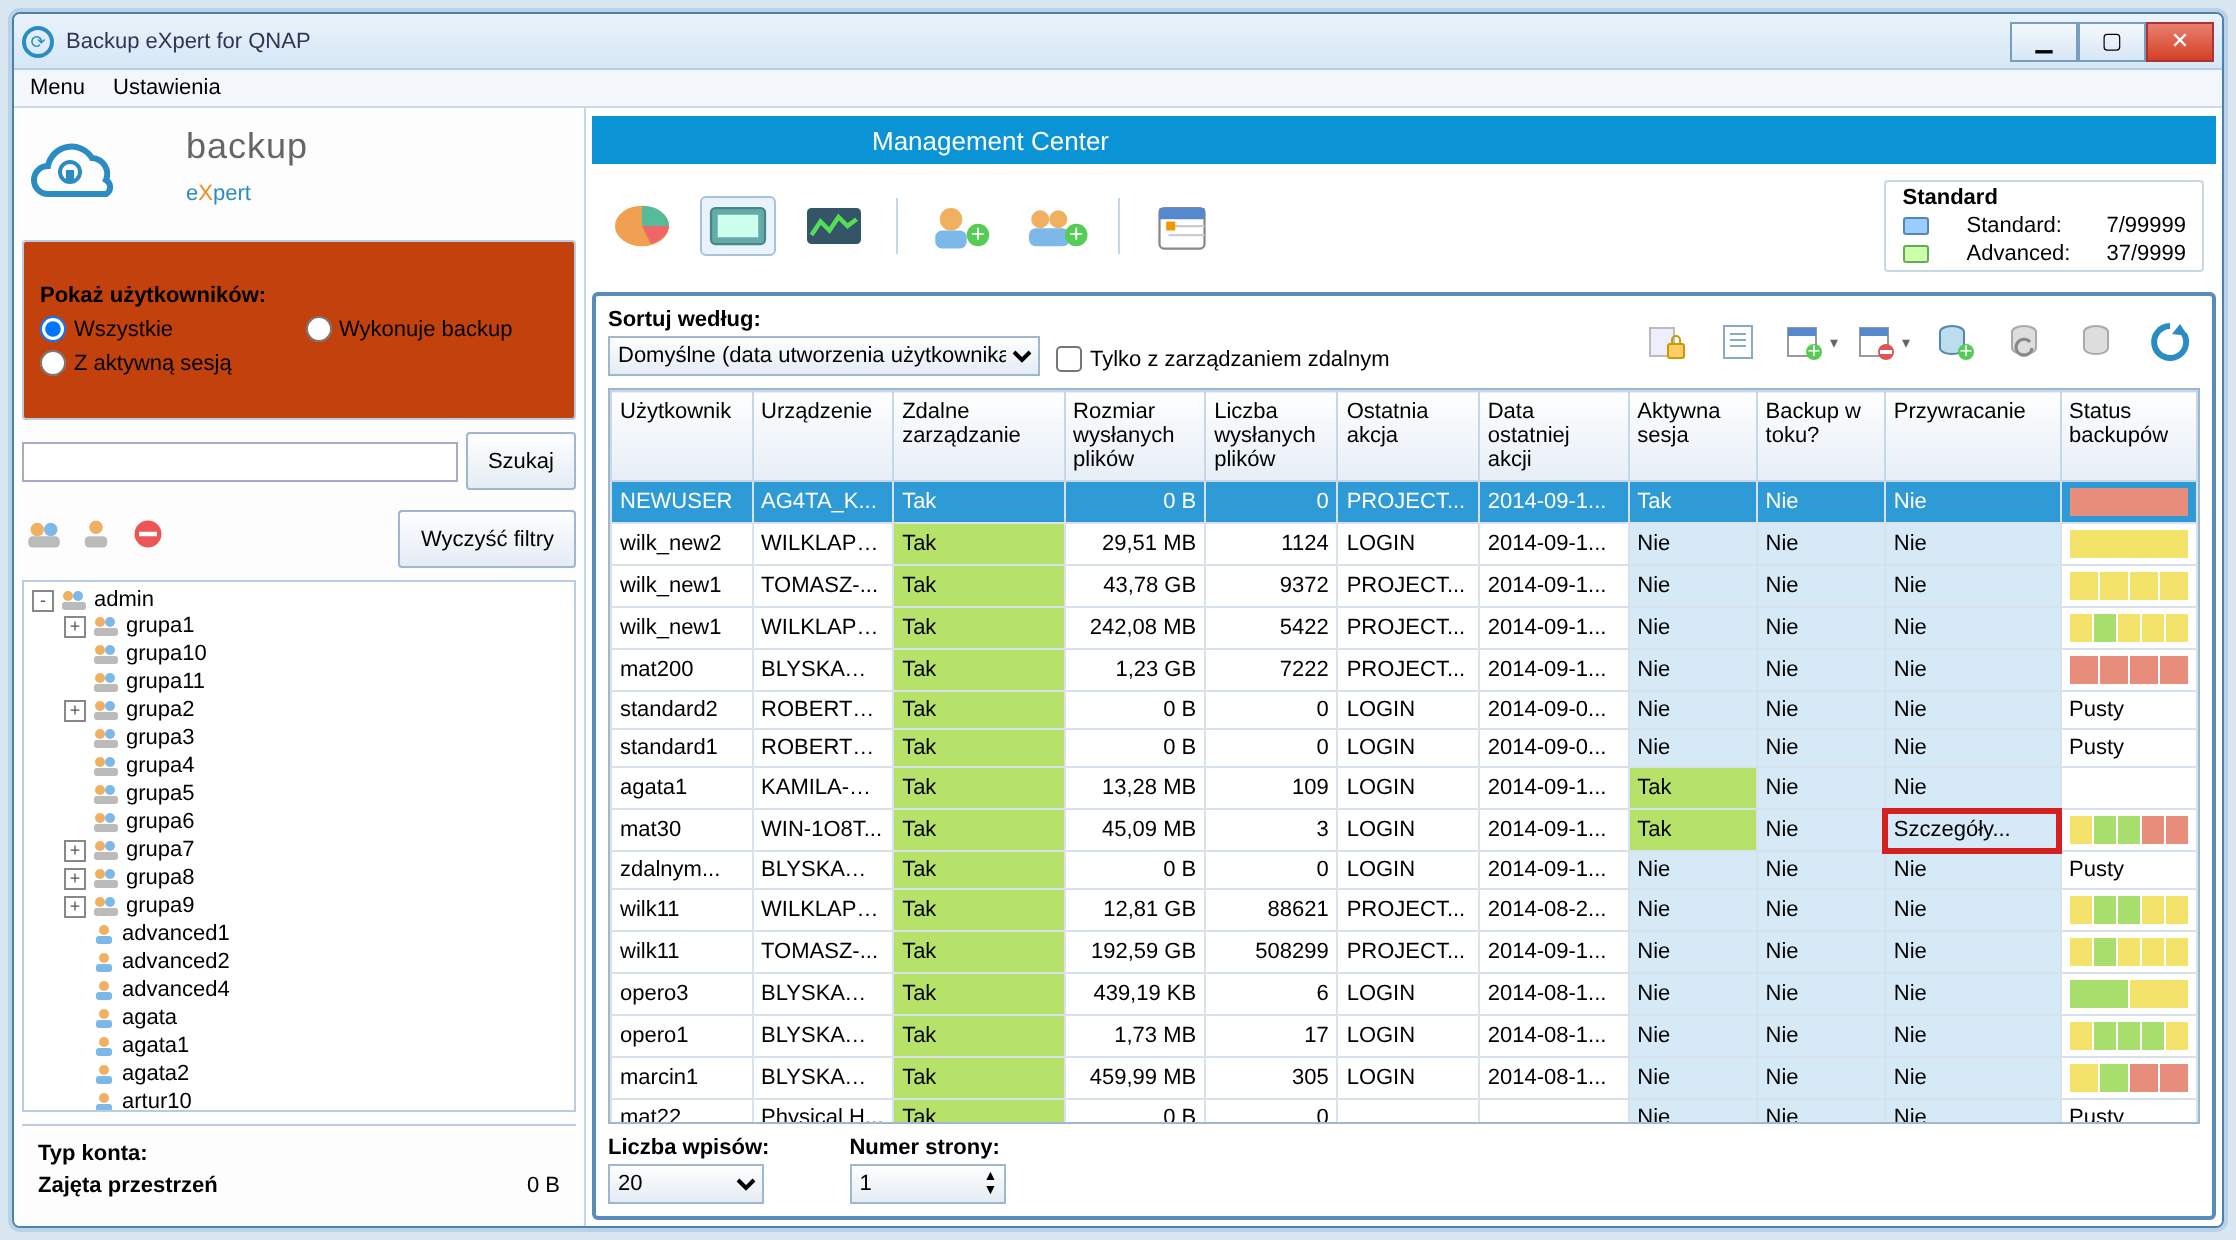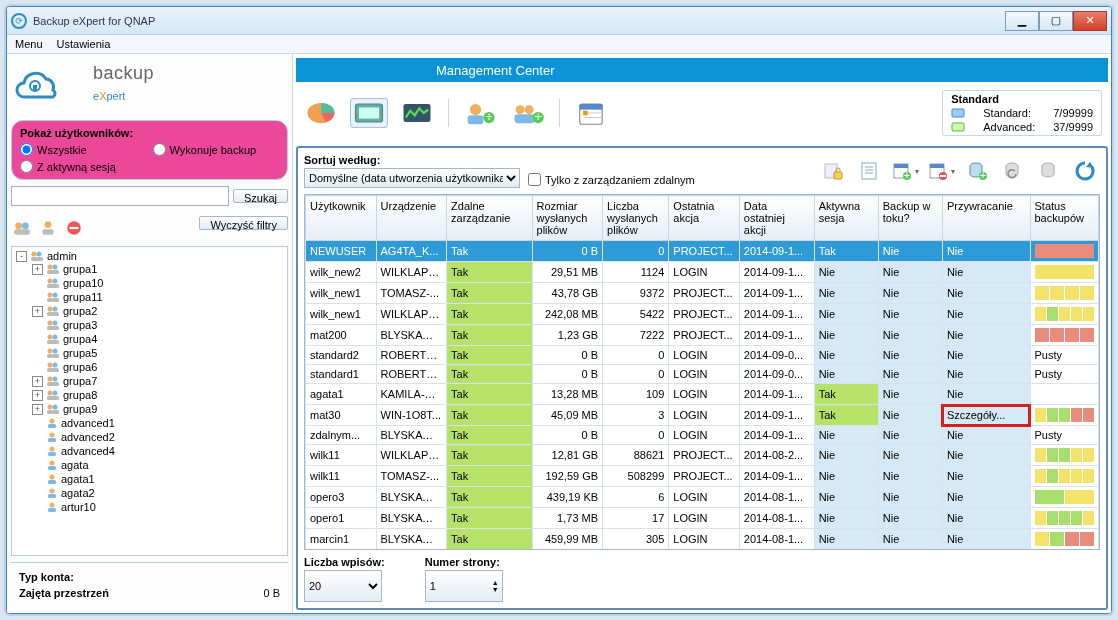--- a/index.html
+++ b/index.html
@@ -15,27 +15,27 @@
 .menubar span { cursor: pointer; }
 .mainrow { flex: 1; display: flex; background: #fff; overflow: hidden; }
 .leftcol { width: 286px; border-right: 1px solid #c5d7e8; display: flex; flex-direction: column; padding: 6px 4px; gap: 6px; background:#fdfdfe; }
 .logo { display: flex; align-items: center; gap: 6px; padding: 4px 4px 10px 4px; }
 .logo-cloud { width: 48px; height: 36px; position: relative; }
 .logo-cloud svg { width: 100%; height: 100%; }
 .logo-text { line-height: 1; margin-left: 24px; }
 .logo-text .l1 { font-size: 18px; color: #666; letter-spacing: 0.5px; }
 .logo-text .l2 { font-size: 22px; color: #2b8cc4; }
 .logo-text .l2 b { color: #f28c1b; font-weight: normal; }
-.panel { border: 1px solid #b9cde0; border-radius: 12px; padding: 6px 8px; background: #ec4899; }
+.panel { border: 1px solid #b9cde0; border-radius: 2px; padding: 21px 8px; background: #c2410c; }
 .panel h4 { font-size: 11px; font-weight: bold; margin-bottom: 4px; }
 .radiogrid { display: grid; grid-template-columns: 1fr 1fr; gap: 4px 6px; }
 .radiogrid label { display: flex; align-items: flex-end; gap: 4px; cursor: pointer; }
 .searchrow { display: flex; gap: 4px; align-items: center; }
 .searchrow input { flex: 1; border: 1px solid #aac; padding: 2px 4px; height: 20px; }
-.btn { background: linear-gradient(#fefefe,#e4ecf4); border: 1px solid #9fb7cf; padding: 2px 10px; height: 14px; cursor: pointer; border-radius: 2px; }
+.btn { background: linear-gradient(#fefefe,#e4ecf4); border: 1px solid #9fb7cf; padding: 2px 10px; height: 29px; cursor: pointer; border-radius: 2px; }
 .btn-row2 { display: flex; justify-content: flex-end; gap: 4px; margin-top: 4px; }
 .tree-tools { display: flex; gap: 4px; padding: 2px 0; }
 .tool-icon { width: 22px; height: 20px; display: flex; align-items: center; justify-content: center; border: 1px solid transparent; border-radius: 2px; cursor: pointer; }
 .tree { flex: 1; border: 1px solid #b9cde0; overflow-y: auto; background: #fff; padding: 2px; }
 .tree ul { list-style: none; padding-left: 16px; }
 .tree > ul { padding-left: 2px; }
 .tree li { padding: 1px 0; white-space: nowrap; }
 .tree .node { display: flex; align-items: center; gap: 3px; cursor: pointer; }
 .tree .exp { width: 11px; height: 11px; border: 1px solid #888; display: inline-flex; align-items: center; justify-content: center; font-size: 9px; line-height: 1; color: #555; background: #fff; }
 .tree .exp.none { border: none; }
@@ -71,21 +71,21 @@
 td.blue { background: #d5e9f6; }
 td.num { text-align: right; }
 .statusbar { display: flex; gap: 1px; height: 14px; }
 .statusbar span { flex: 1; }
 .sb-y { background: #f3e36b; }
 .sb-g { background: #a8de6c; }
 .sb-r { background: #e88c7c; }
 .highlight-td { outline: 3px solid #d62020; outline-offset: -2px; font-weight: normal; }
 .footerrow { display: flex; gap: 40px; padding-top: 6px; align-items: center; }
 .footerrow .grp { display: flex; flex-direction: column; gap: 2px; }
-.footerrow select, .footerrow .spin { width: 78px; height: 32px; border: 1px solid #9fb7cf; background: linear-gradient(#fefefe,#e4ecf4); }
+.footerrow select, .footerrow .spin { width: 78px; height: 20px; border: 1px solid #9fb7cf; background: linear-gradient(#fefefe,#e4ecf4); }
 .footerrow .spin { display: flex; align-items: center; }
 .footerrow .spin input { border: none; flex: 1; width: 50px; padding: 0 4px; background: transparent; }
 .footerrow .spin .arrows { display: flex; flex-direction: column; }
 .footerrow .spin .arrows span { font-size: 7px; line-height: 1; cursor: pointer; padding: 0 3px; }
 svg.ico { width: 100%; height: 100%; }
 </style>
 </head>
 <body>
 
 <div class="window">

